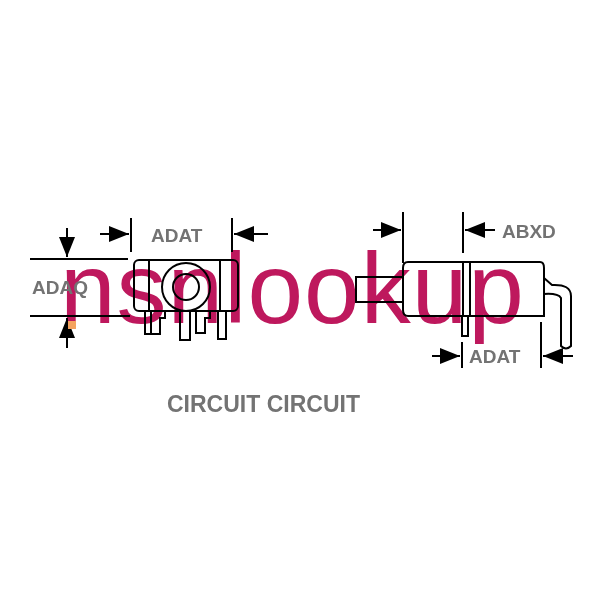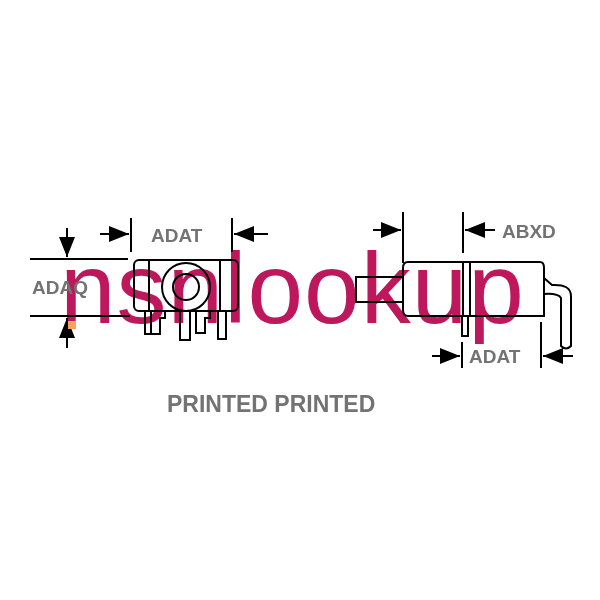--- a/index.html
+++ b/index.html
@@ -62,13 +62,13 @@
     <line x1="432" y1="356" x2="460" y2="356" marker-end="url(#ar)"></line>
     <line x1="573" y1="356" x2="543" y2="356" marker-end="url(#ar)"></line>
   </g>
   <rect x="68" y="321" width="8" height="8" fill="#f4a460"></rect>
 </svg>
 
 <div class="lbl dim" style="left:151px; top:226px;">ADAT</div>
 <div class="lbl dim" style="left:32px; top:278px;">ADAQ</div>
 <div class="lbl dim" style="left:502px; top:222px;">ABXD</div>
 <div class="lbl dim" style="left:469px; top:347px;">ADAT</div>
-<div class="lbl title" style="left:167px; top:393px;">PRINTED PRINTED</div>
+<div class="lbl title" style="left:167px; top:393px;">CIRCUIT CIRCUIT</div>
 
 </body></html>

